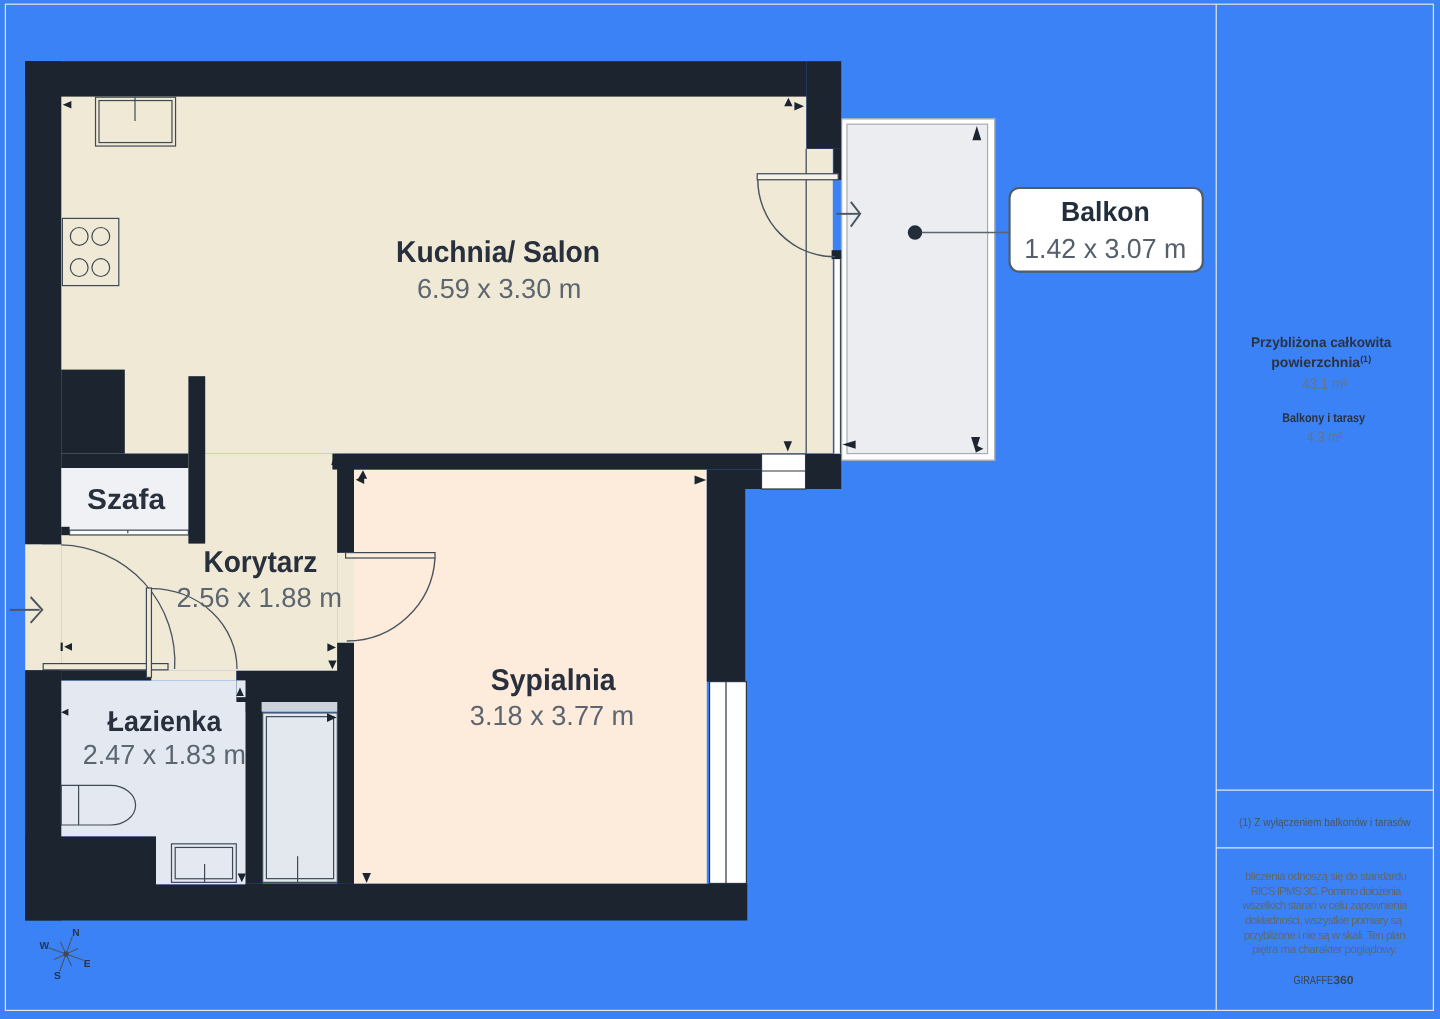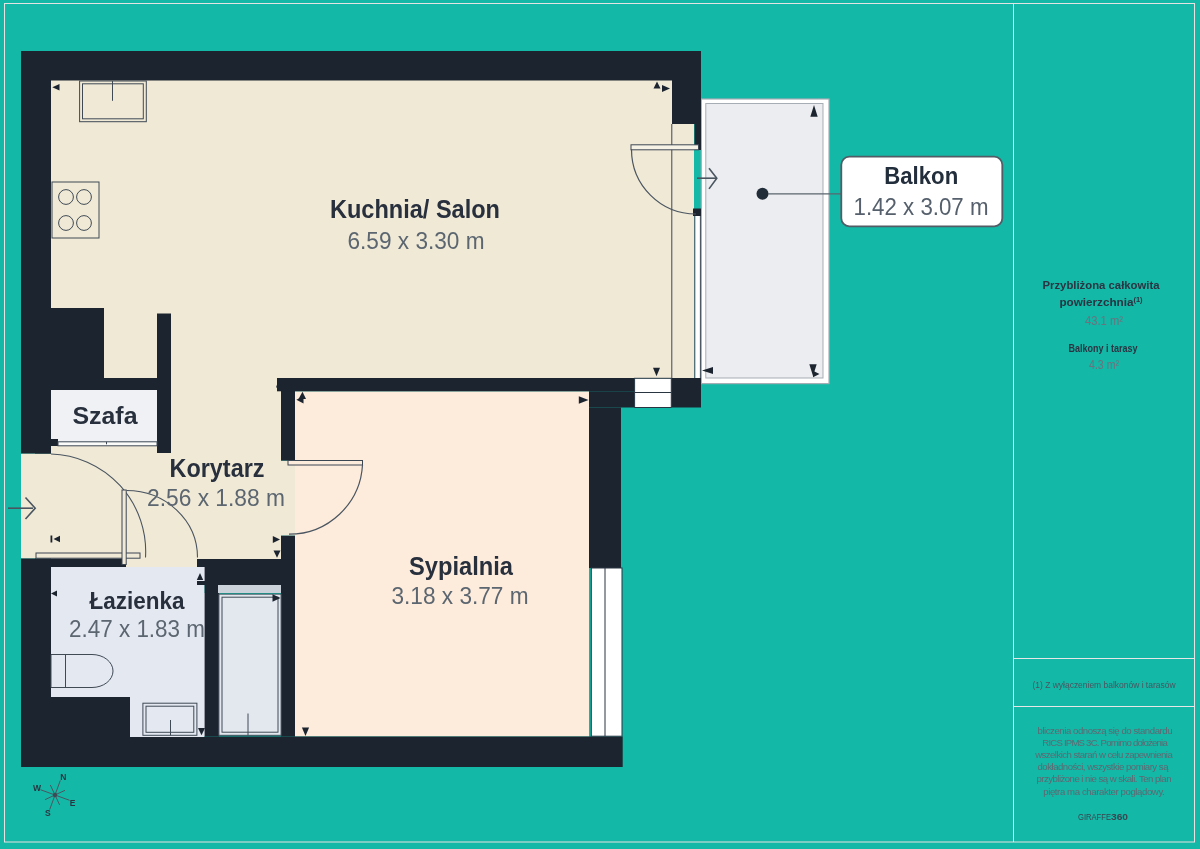--- a/index.html
+++ b/index.html
@@ -1,16 +1,16 @@
 <!DOCTYPE html>
 <html><head>
 <meta charset="utf-8">
 <style>
   html,body{margin:0;padding:0;background:#ffffff;}
-  #page{position:relative;width:1200px;height:849px;background:#14b8a6;overflow:hidden;
+  #page{position:relative;width:1200px;height:849px;background:#3b82f6;overflow:hidden;
         font-family:"Liberation Sans", sans-serif;}
   svg text{font-family:"Liberation Sans", sans-serif;}
 </style>
 </head>
 <body>
 <div id="page">
 <svg width="1200" height="849" viewBox="0 0 1200 849">
 
   <rect x="4.5" y="3.5" width="1190" height="838.5" fill="none" stroke="#e3e3e3" stroke-width="1"></rect>
 

